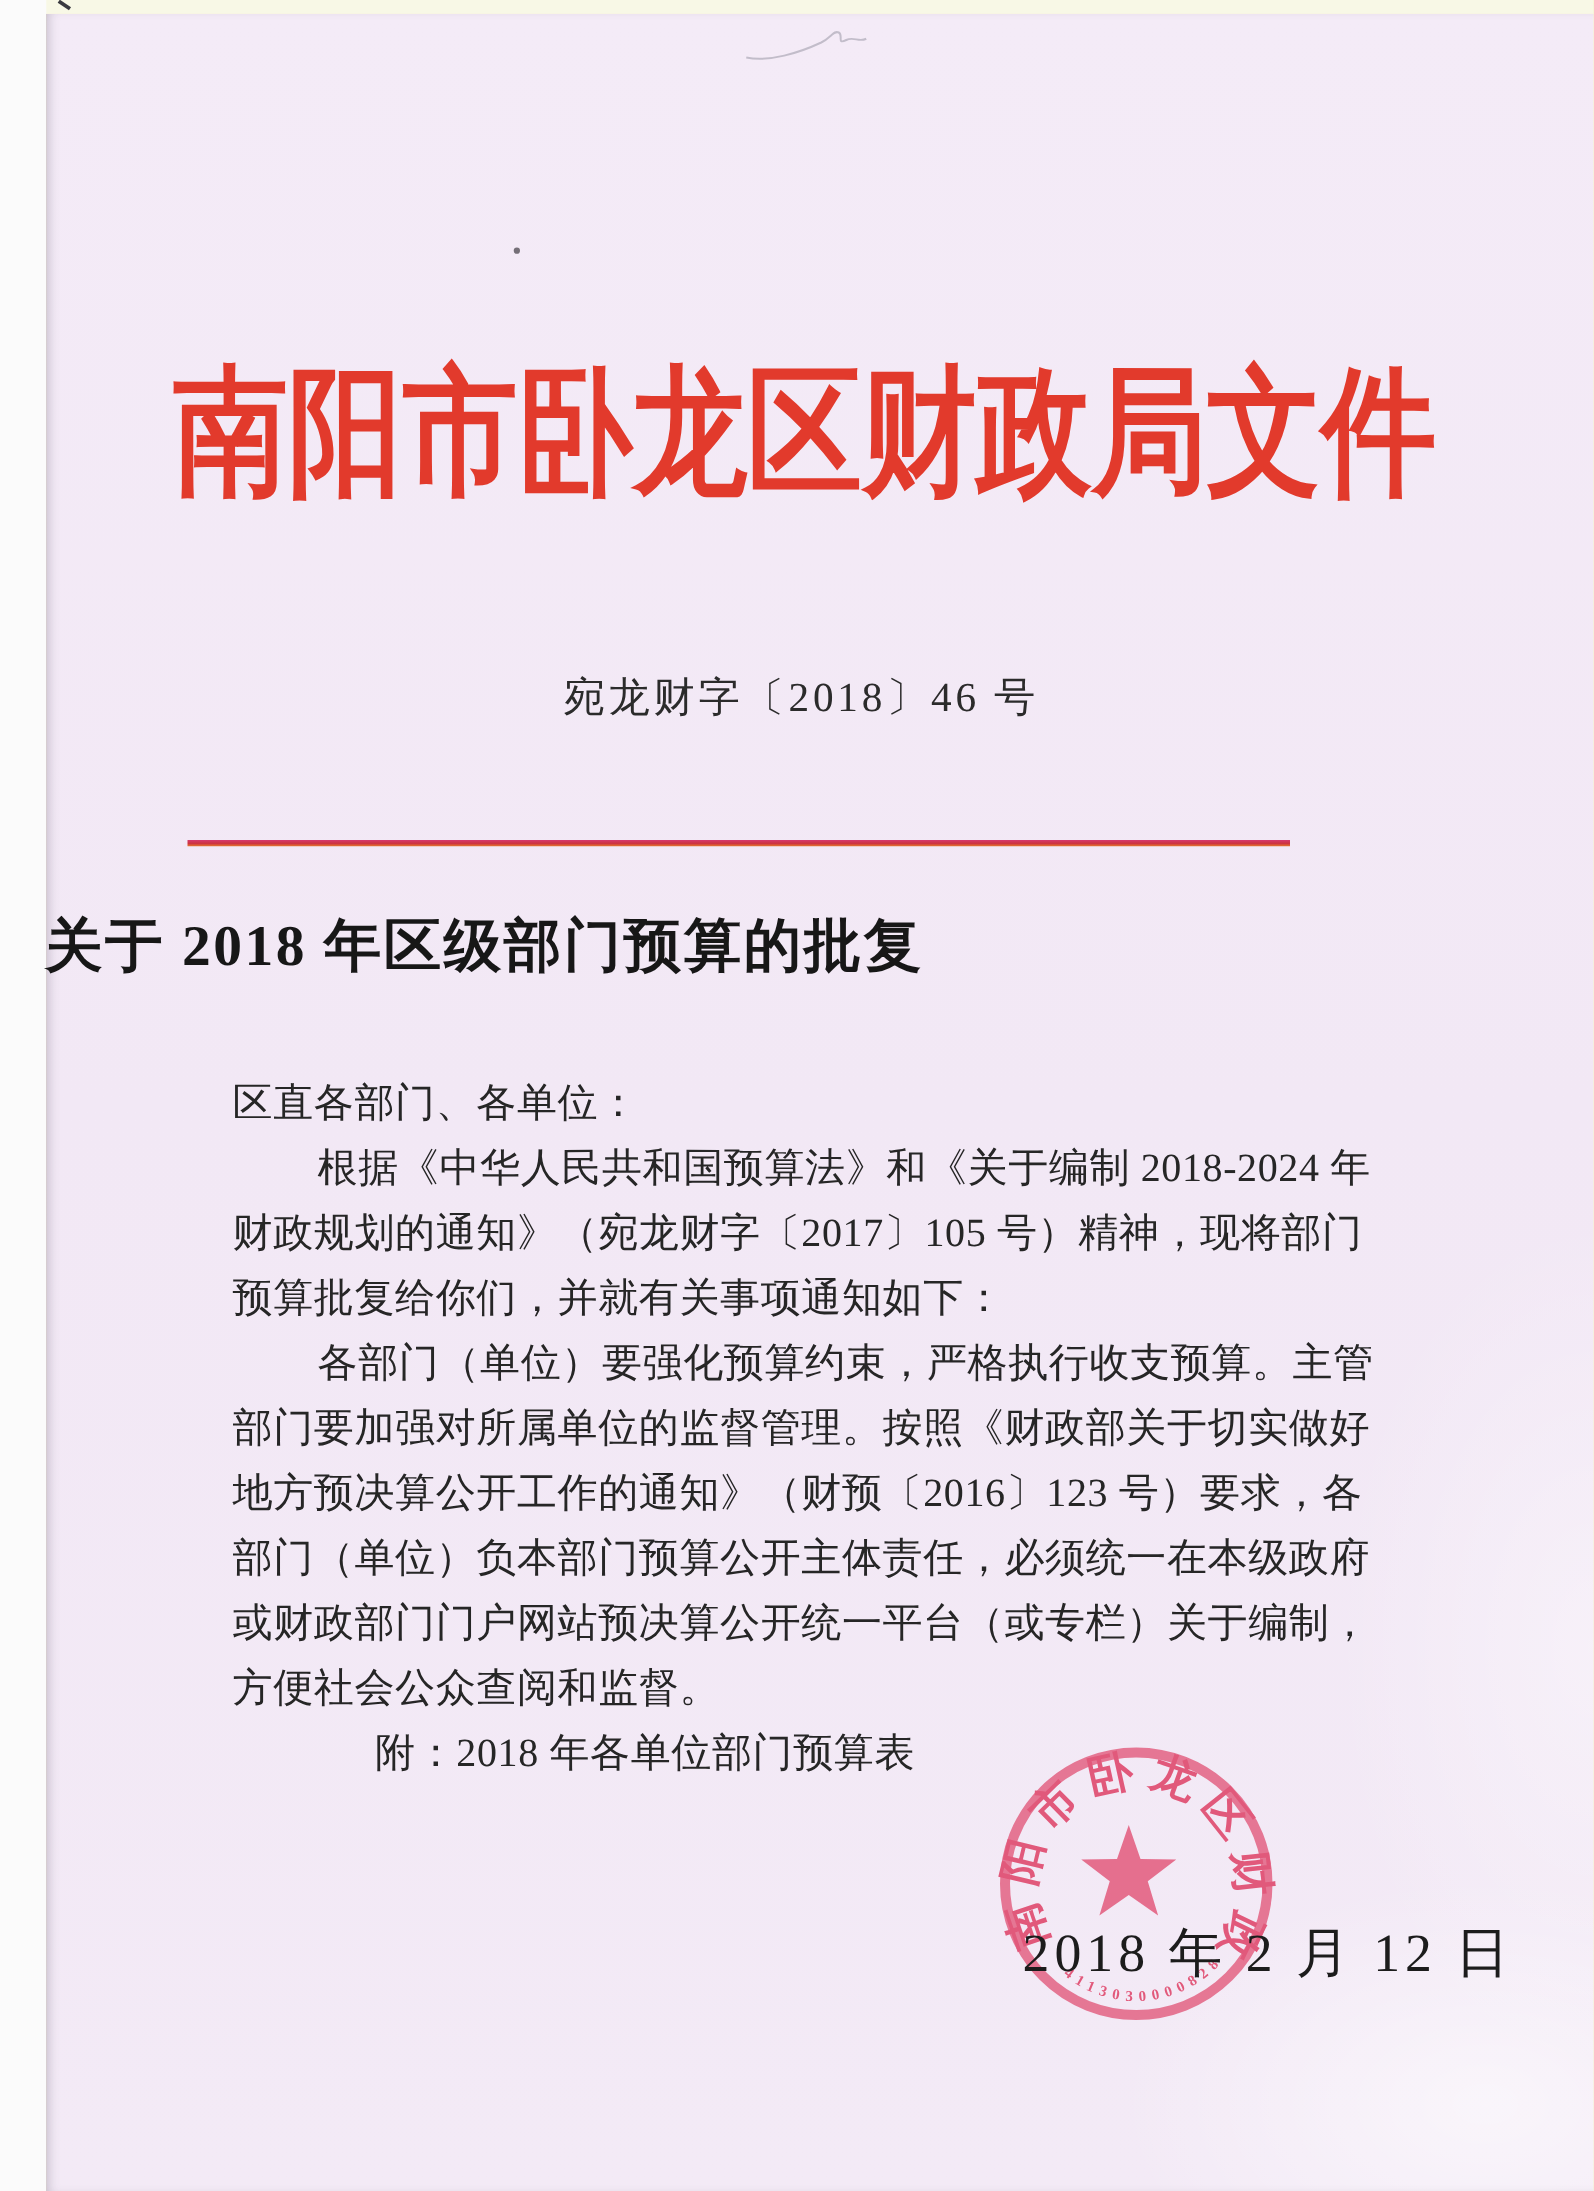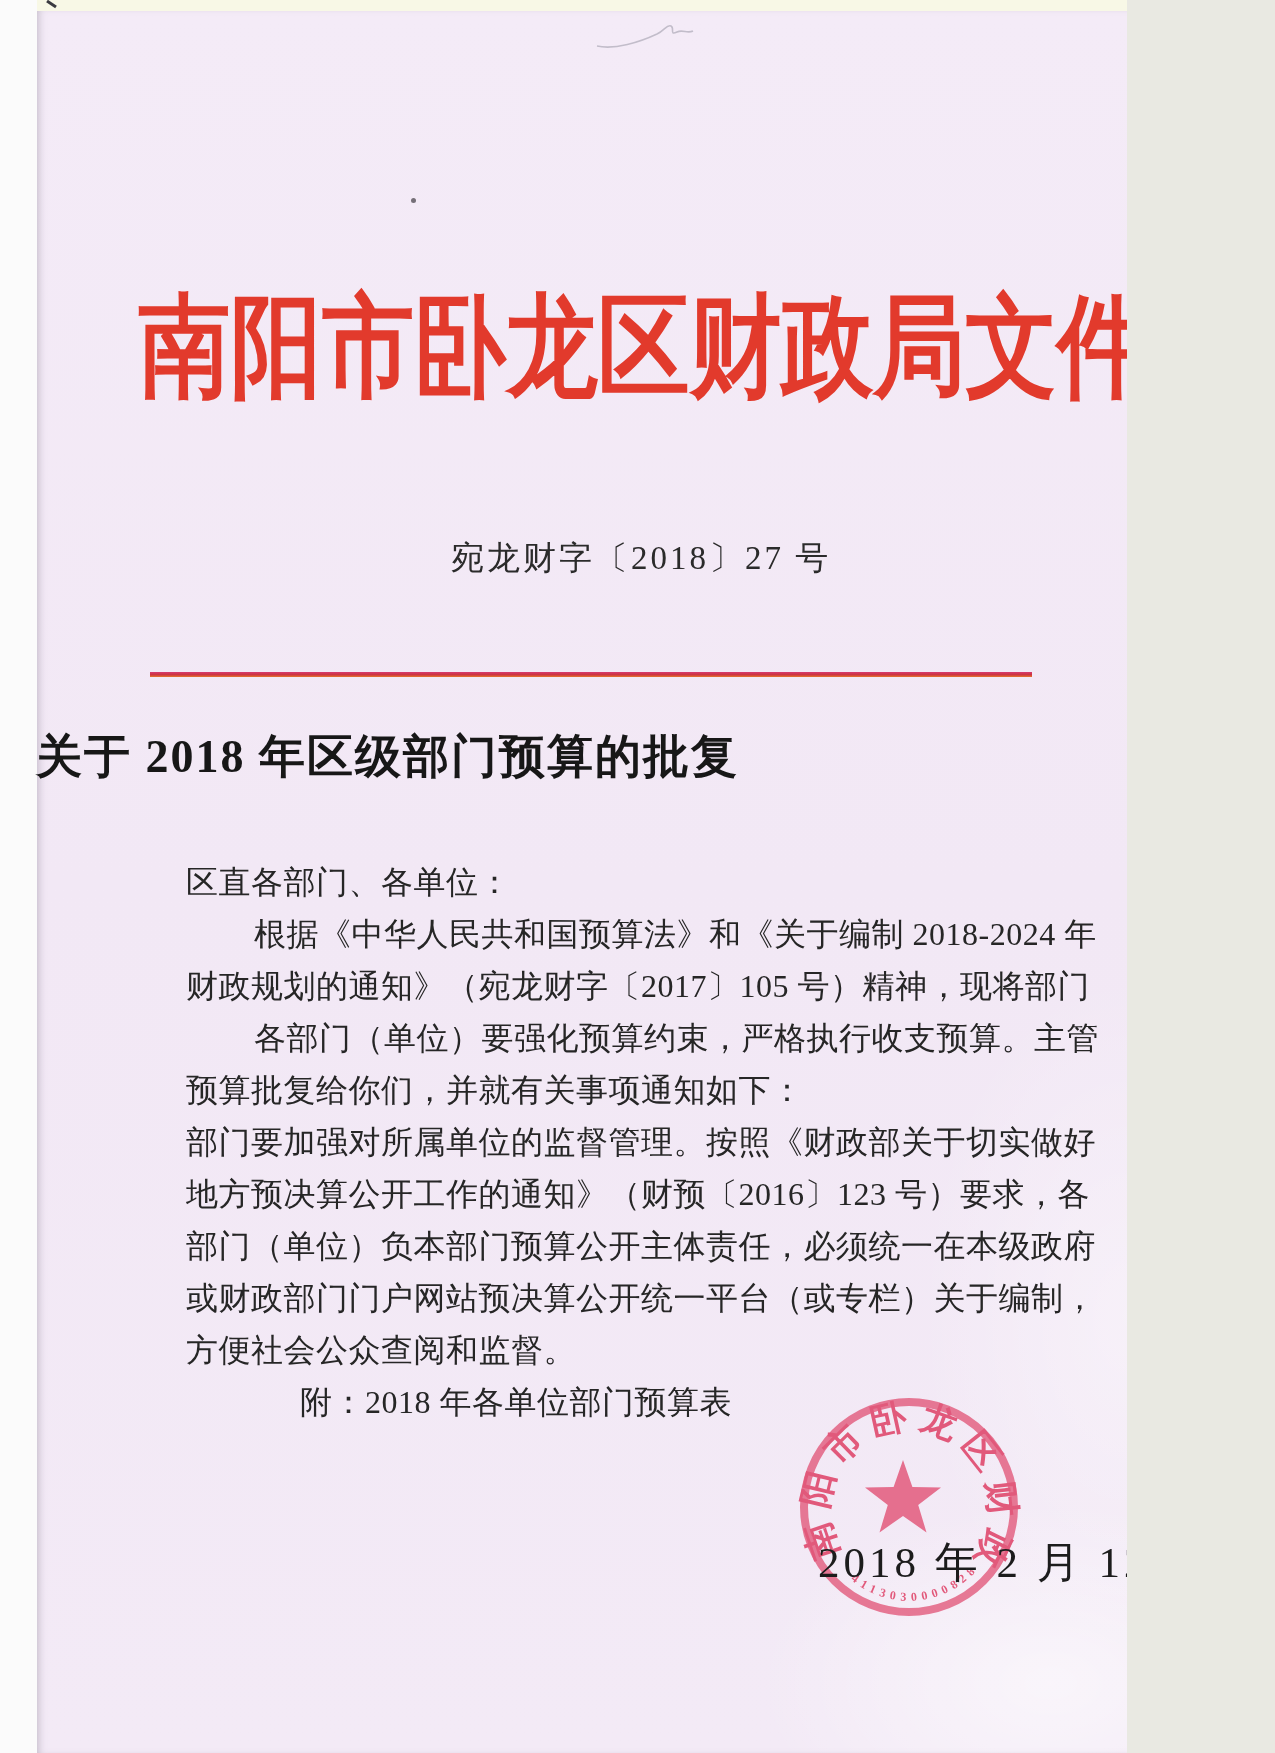--- a/index.html
+++ b/index.html
@@ -3,21 +3,21 @@
 <meta charset="utf-8">
 <style>
   * { margin: 0; padding: 0; box-sizing: border-box; }
   html, body { width: 1275px; }
   body {
     font-family: "Liberation Serif", "DejaVu Serif", serif;
     background: #e9e9e2;
   }
   .page {
     position: relative;
-    width: 1127px;
+    width: 1275px;
     height: 1753px;
     background: #fef9c3;       
     overflow: hidden;
   }
   
   .scan-top-strip {
     position: absolute; left: 0; top: 0; width: 1275px; height: 11px;
     background: #f8f8e6;
   }
   
@@ -98,32 +98,32 @@
   <svg class="artifact-squiggle" width="110" height="35" viewBox="0 0 110 35">
     <path d="M2,26 C20,30 45,22 62,14 C70,10 72,4 76,6 C80,8 74,16 82,12 C88,9 92,14 98,11" fill="none" stroke="#9b98a6" stroke-width="1.6"></path>
   </svg>
   <svg class="artifact-tick" width="14" height="9" viewBox="0 0 14 9">
     <path d="M2,1 L11,7" stroke="#3a3a40" stroke-width="3" fill="none"></path>
   </svg>
   <div class="artifact-dot"></div>
 
   <div class="agency-title">南阳市卧龙区财政局文件</div>
 
-  <div class="doc-number">宛龙财字〔2018〕27 号</div>
+  <div class="doc-number">宛龙财字〔2018〕46 号</div>
 
   <div class="red-divider"></div>
 
   <div class="doc-title">关于 2018 年区级部门预算的批复</div>
 
   <div class="body-block">
     <div class="body-line">区直各部门、各单位：</div>
     <div class="body-line para-indent">根据《中华人民共和国预算法》和《关于编制 2018-2024 年</div>
     <div class="body-line">财政规划的通知》（宛龙财字〔2017〕105 号）精神，现将部门</div>
+    <div class="body-line">预算批复给你们，并就有关事项通知如下：</div>
     <div class="body-line para-indent">各部门（单位）要强化预算约束，严格执行收支预算。主管</div>
-    <div class="body-line">预算批复给你们，并就有关事项通知如下：</div>
     <div class="body-line">部门要加强对所属单位的监督管理。按照《财政部关于切实做好</div>
     <div class="body-line">地方预决算公开工作的通知》（财预〔2016〕123 号）要求，各</div>
     <div class="body-line">部门（单位）负本部门预算公开主体责任，必须统一在本级政府</div>
     <div class="body-line">或财政部门门户网站预决算公开统一平台（或专栏）关于编制，</div>
     <div class="body-line">方便社会公众查阅和监督。</div>
     <div class="body-line attachment-line">附：2018 年各单位部门预算表</div>
   </div>
 
   <svg class="seal" viewBox="0 0 234 234">
     <defs>

